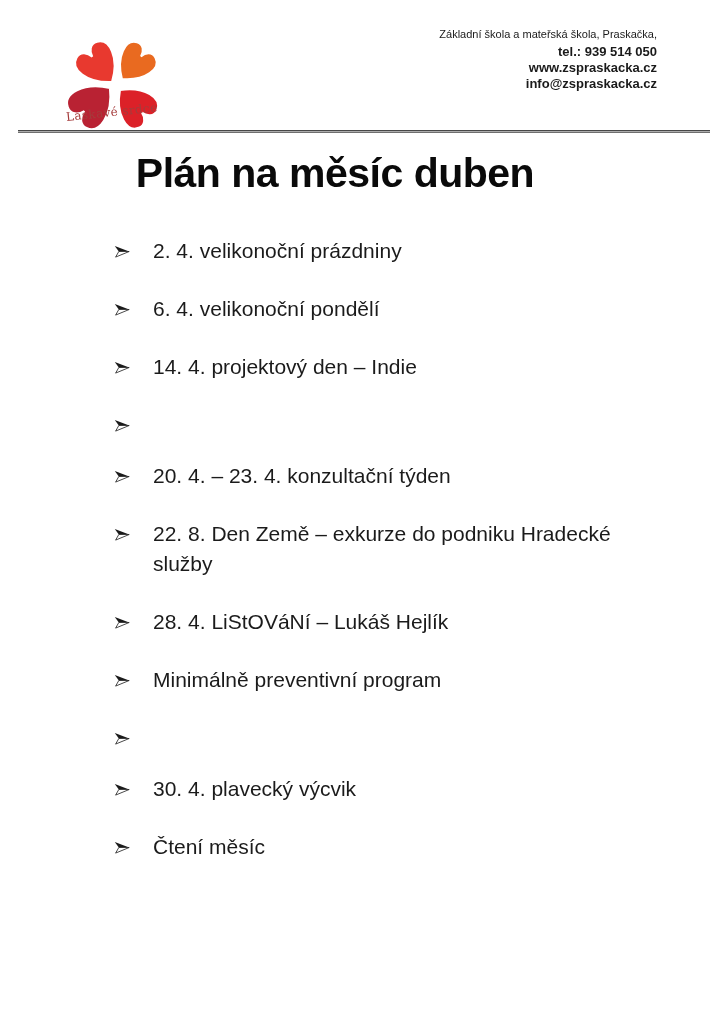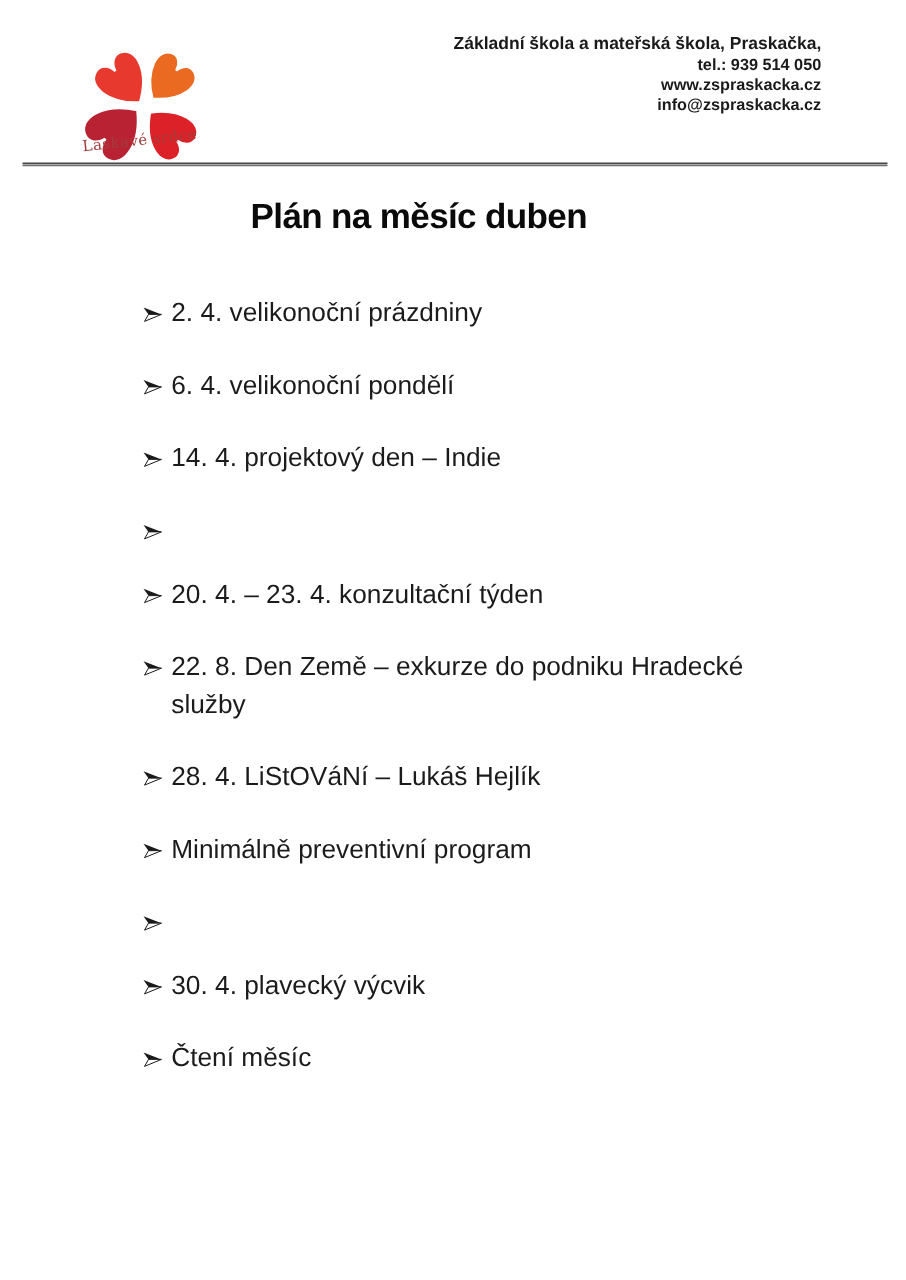--- a/index.html
+++ b/index.html
@@ -13,41 +13,41 @@
   .logo{position:absolute;left:52px;top:26px;width:118px;height:104px;}
   .logo svg{overflow:visible;display:block;}
   .logo-caption{
     position:absolute;left:14px;top:84px;white-space:nowrap;
     transform:rotate(-6deg);transform-origin:left center;
     font-family:"DejaVu Serif",serif;font-size:12px;color:#a53c3c;letter-spacing:.4px;
   }
 
   
   .header-info{position:absolute;top:25px;right:68px;text-align:right;color:#1a1a1a;}
-  .school-name{font-size:14px;font-weight:700;line-height:19px;}
+  .school-name{font-size:11px;font-weight:400;line-height:19px;}
   .header-line{font-size:13px;font-weight:700;line-height:16px;}
 
   
   .separator{
     position:absolute;top:130px;left:18px;width:692px;height:3px;
     background:linear-gradient(to bottom,#474747 0,#474747 1px,#ababab 1px,#ababab 2px,#6f6f6f 2px,#6f6f6f 3px);
   }
 
   
   .title{
     position:absolute;top:148px;left:100px;width:470px;margin:0;
-    text-align:center;font-size:28px;font-weight:700;color:#0a0a0a;letter-spacing:-.5px;
+    text-align:center;font-size:41px;font-weight:700;color:#0a0a0a;letter-spacing:-.5px;
     line-height:50px;
   }
 
   
   .plan-list{position:absolute;top:236px;left:114px;margin:0;padding:0;list-style:none;}
   .plan-item{
     display:flex;align-items:flex-start;margin:0 0 28px 0;
-    font-size:21px;line-height:30px;color:#1b1b1b;
+    font-size:21px;line-height:30px;color:#1b1b1b;gap:16px;
   }
   .bullet{flex:0 0 auto;width:16px;height:15px;margin:8px 7px 0 0;}
   .bullet svg{display:block;width:16px;height:15px;}
   .item-text{max-width:500px;}
 </style>
 </head>
 <body>
 
 <div class="page">
 

